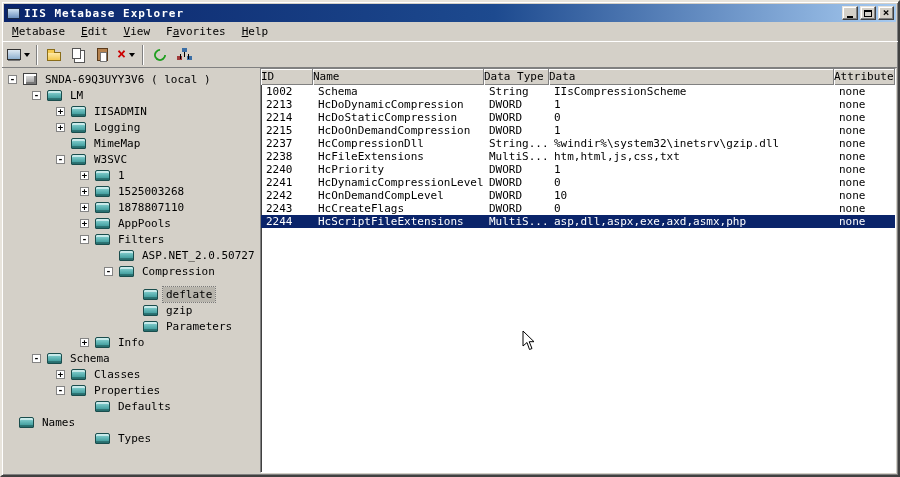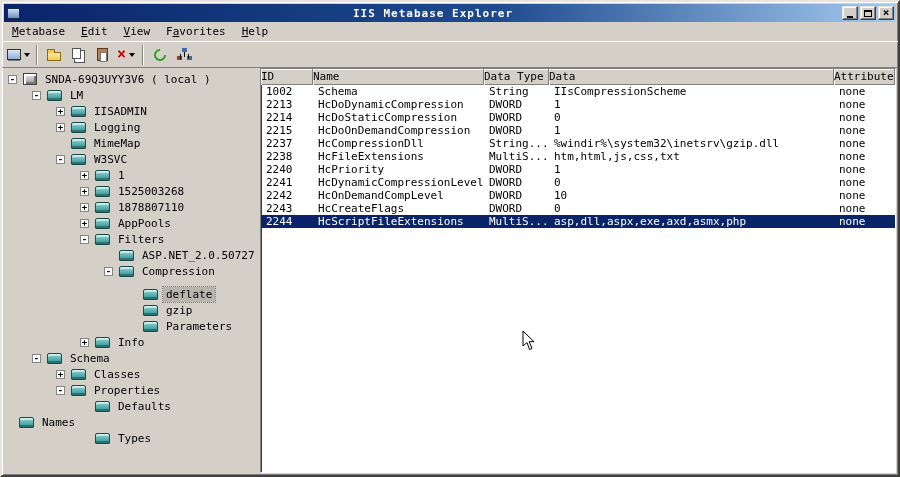--- a/index.html
+++ b/index.html
@@ -8,21 +8,21 @@
   .window { width: 900px; height: 477px; background:#d4d0c8;
     border:2px solid; border-color:#e8e4dc #404040 #404040 #e8e4dc;
     box-shadow: inset 1px 1px 0 #fff, inset -1px -1px 0 #808080;
     display:flex; flex-direction:column; position:relative; }
 
   
   .titlebar { height:18px; margin:2px 2px 0 2px; display:flex; align-items:center;
     background: linear-gradient(90deg,#0a246a 0%,#1d4a8f 55%,#a6caf0 100%); padding:0 2px; flex:none; }
   .title-icon { width:13px; height:11px; background:linear-gradient(#cfe2f3,#6a8fbf);
     border:1px solid #1a2a4a; margin:0 4px 0 1px; flex:none; }
-  .title-text { color:#fff; font-weight:bold; font-size:11px; flex:1; white-space:nowrap; letter-spacing:1px;text-align:center; }
+  .title-text { color:#fff; font-weight:bold; font-size:11px; flex:1; white-space:nowrap; letter-spacing:1px; }
   .win-buttons { display:flex; gap:2px; flex:none; }
   .win-btn { width:16px; height:14px; background:#d4d0c8; border:1px solid;
     border-color:#e8e4dc #404040 #404040 #e8e4dc; box-shadow: inset -1px -1px 0 #808080, inset 1px 1px 0 #fff;
     display:flex; align-items:center; justify-content:center; cursor:default; }
   .glyph-min { width:6px; height:2px; background:#000; margin-top:7px; }
   .glyph-max { width:8px; height:7px; border:1px solid #000; border-top:2px solid #000; }
   .glyph-close { font: bold 11px/10px "DejaVu Sans Mono",monospace; }
 
   
   .menubar { height:19px; display:flex; align-items:center; padding-left:2px; flex:none; }

